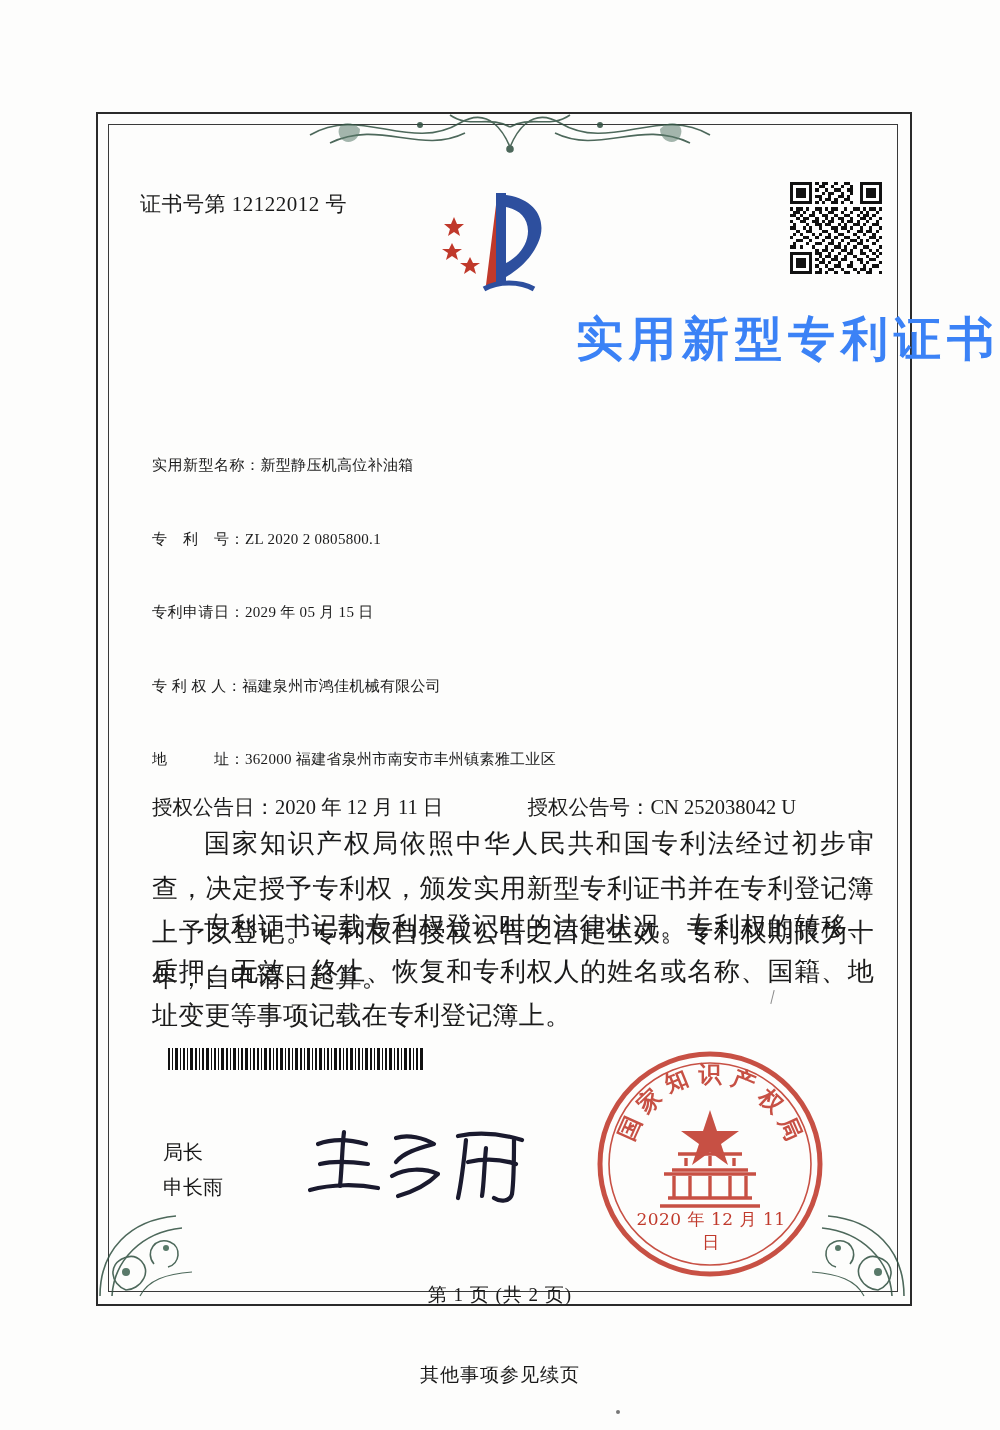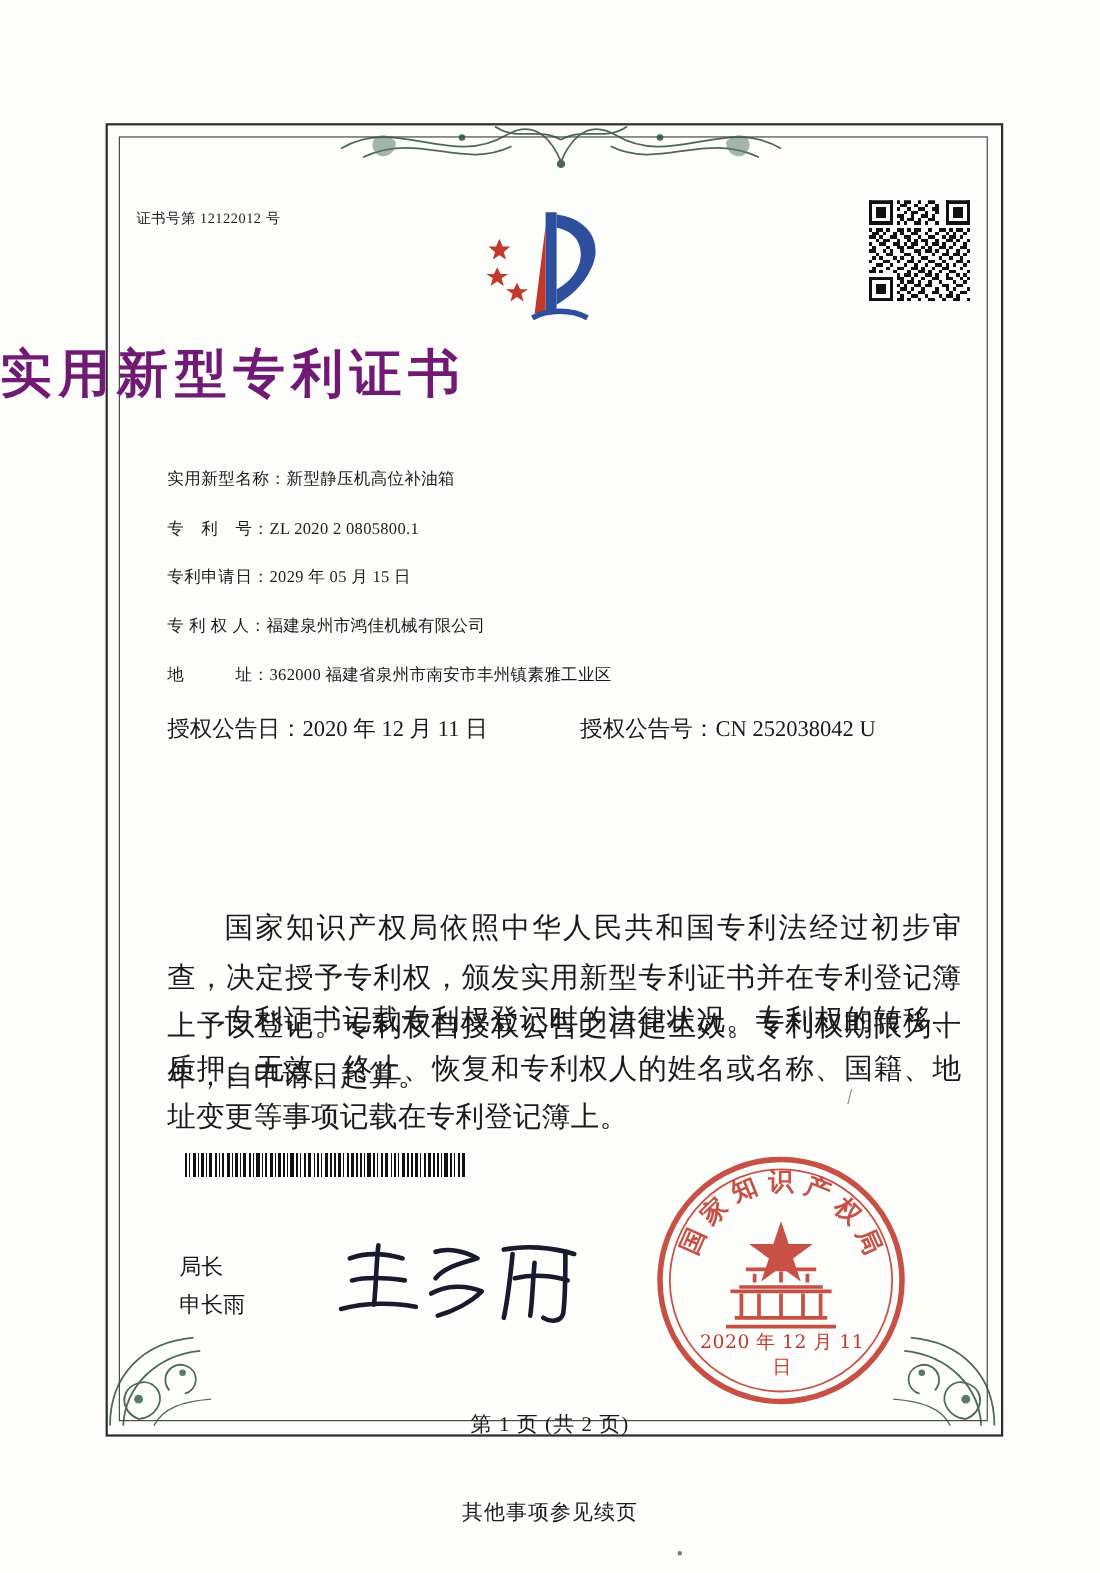--- a/index.html
+++ b/index.html
@@ -44,22 +44,22 @@
     opacity: 0.85;
   }
   .corner svg { width: 100%; height: 100%; display: block; }
   .corner.tl { left: 300px; top: 95px; width: 420px; height: 60px; }
   .corner.bl { left: 96px;  top: 1210px; }
   .corner.br { left: 788px; top: 1210px; transform: scaleX(-1); }
 
   
   .cert-no {
     position: absolute;
-    left: 124px; top: 190px;
-    font-size: 13px;
+    left: 140px; top: 190px;
+    font-size: 21px;
     letter-spacing: 0.5px;
     white-space: nowrap;
   }
 
   .logo {
     position: absolute;
     left: 440px; top: 185px;
     width: 120px; height: 115px;
   }
   .logo svg { width: 100%; height: 100%; display: block; }
@@ -68,26 +68,26 @@
     position: absolute;
     right: 118px; top: 182px;
     width: 92px; height: 92px;
   }
   .qr svg { width: 100%; height: 100%; display: block; }
 
   
   .title {
     position: absolute;
     left: 0; right: 0; top: 308px;
-    text-align: left;
+    text-align: right;
     font-size: 47px;
     font-weight: 700;
     letter-spacing: 6px;
     font-family: "DejaVu Serif", "Liberation Serif", serif;
-    color: #701a75;
+    color: #3b82f6;
   }
 
   
   .fields {
     position: absolute;
     left: 152px; top: 425px;
     width: 720px;
   }
   .field {
     display: flex;
@@ -95,20 +95,21 @@
     margin-bottom: 22px;
     font-size: 15px;
     line-height: 1.5;
   }
   .field .label {
     white-space: pre;
     letter-spacing: 0.5px;
   }
   .field .value {
     letter-spacing: 0.3px;
+    margin-top: 29px;
   }
 
   .field-row-double {
     display: flex;
     align-items: baseline;
     margin-bottom: 18px;
     font-size: 20.5px;
     margin-top: 20px;
   }
   .field-row-double .seg2 { margin-left: 84px; }

